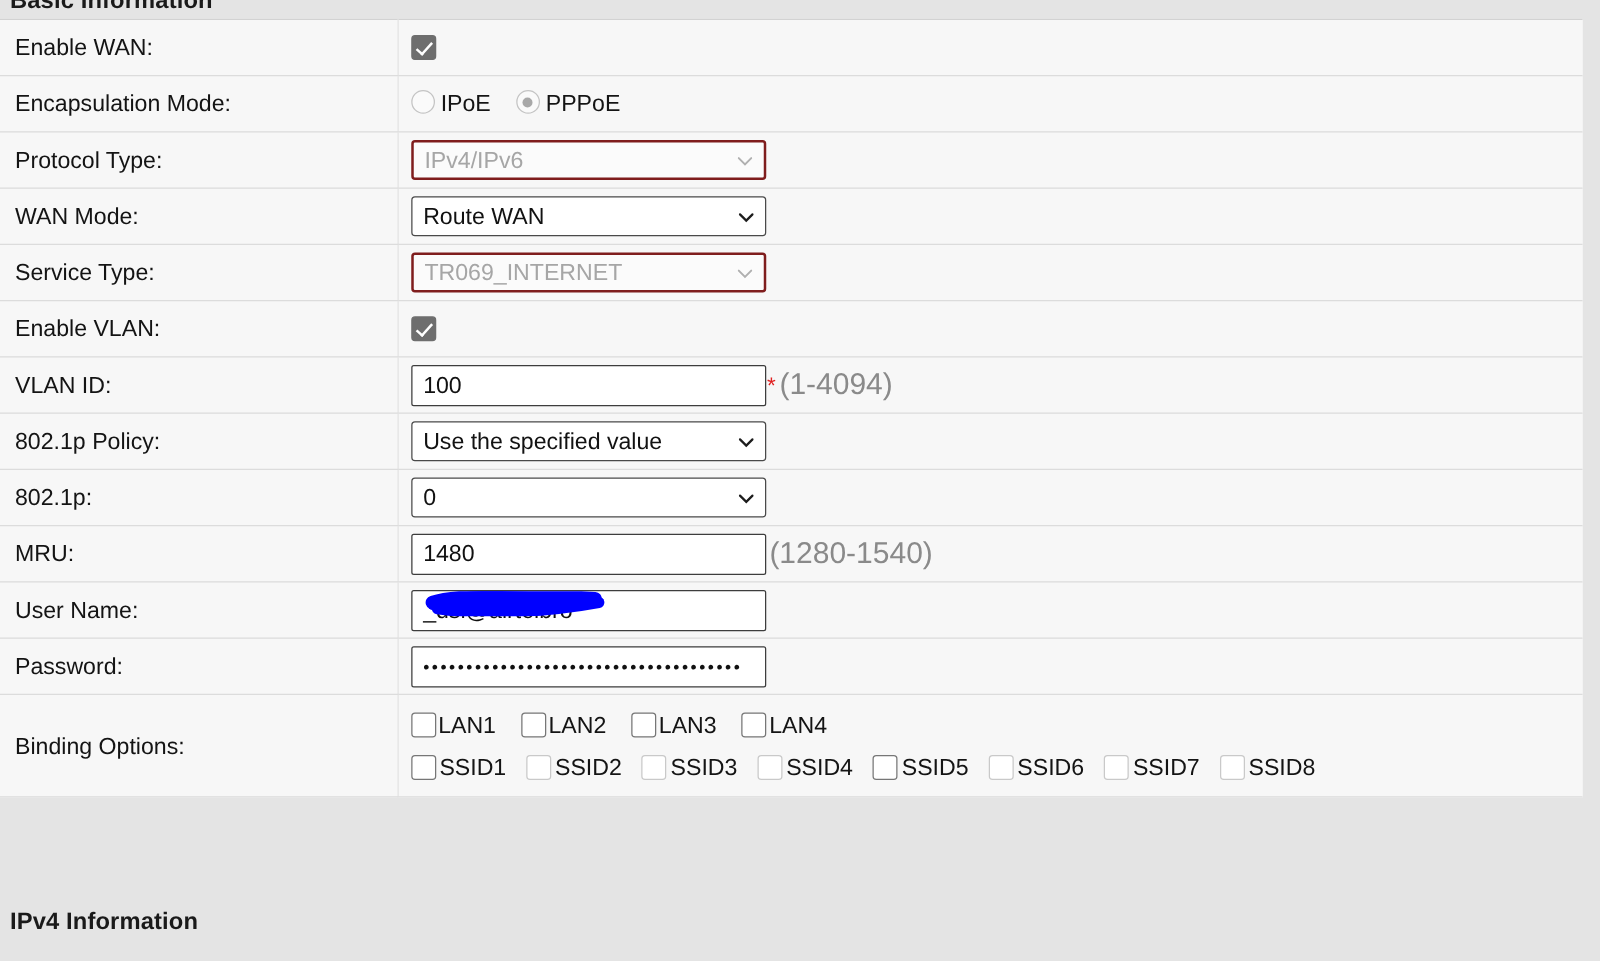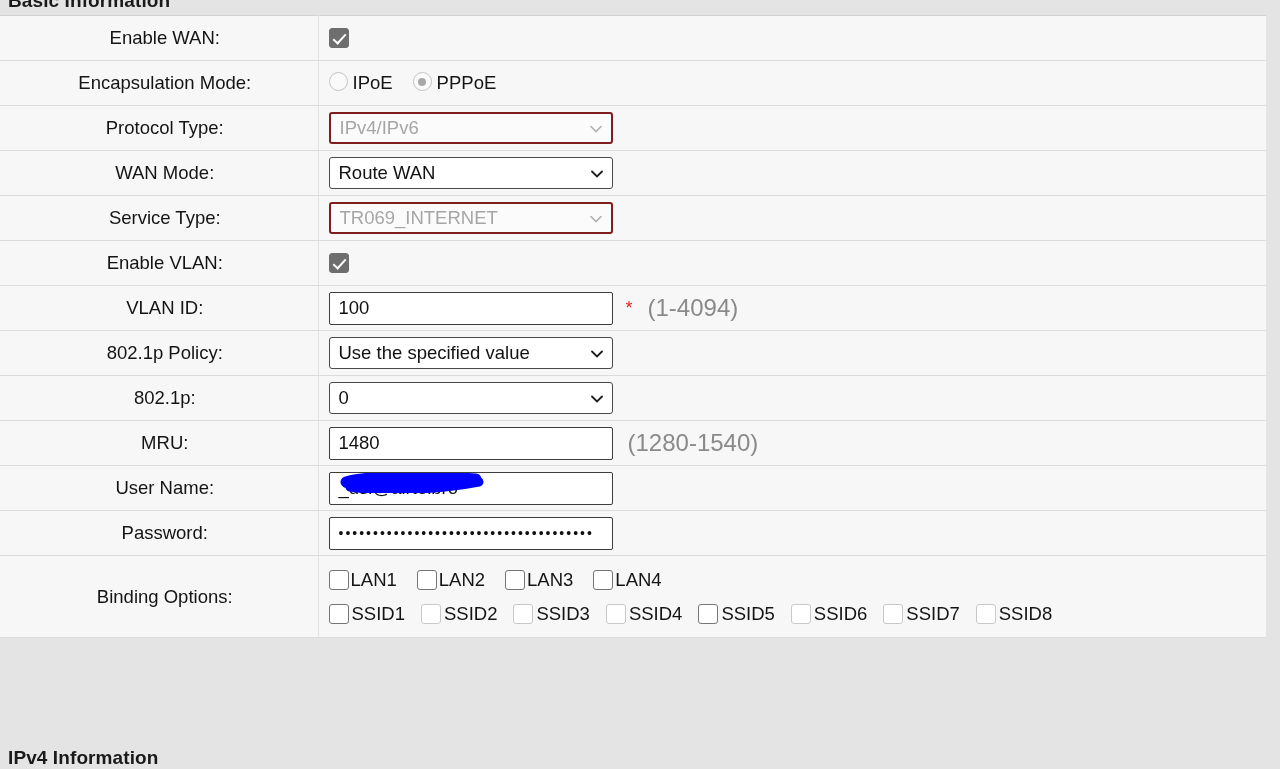--- a/index.html
+++ b/index.html
@@ -25,21 +25,21 @@
     padding-left: 8px;
     letter-spacing: 0.1px;
   }
   .section-title.top {
     position: absolute;
     top: -9px; left: 0;
     line-height: 20px;
   }
   .section-title.bottom {
     position: absolute;
-    top: 748px; left: 0;
+    top: 728px; left: 0;
     line-height: 20px;
     text-align: center;
   }
 
   
   .form-table {
     position: absolute;
     top: 15px; left: 0;
     width: 1266px;
     border-collapse: collapse;
@@ -55,27 +55,26 @@
   }
   .form-table tr:first-child td { border-top: 1px solid #d2d2d2; }
   td.label-cell {
     width: 318px;
     border-right: 1px solid #e3e3e3;
     font-size: 18.5px;
     color: #141414;
     padding: 0 0 0 12px;
     height: 45px;
     white-space: nowrap;
-    text-align: center;
   }
   td.value-cell {
     padding: 0 0 0 10px;
     height: 45px;
   }
-  .vwrap { display: flex; align-items: center; gap: 12px; }
+  .vwrap { display: flex; align-items: center; gap: 0; }
 
   
   .cb {
     display: inline-block;
     width: 20px; height: 20px;
     border-radius: 3px;
     background: #fff;
     border: 1px solid #767676;
     position: relative;
     flex: 0 0 auto;

